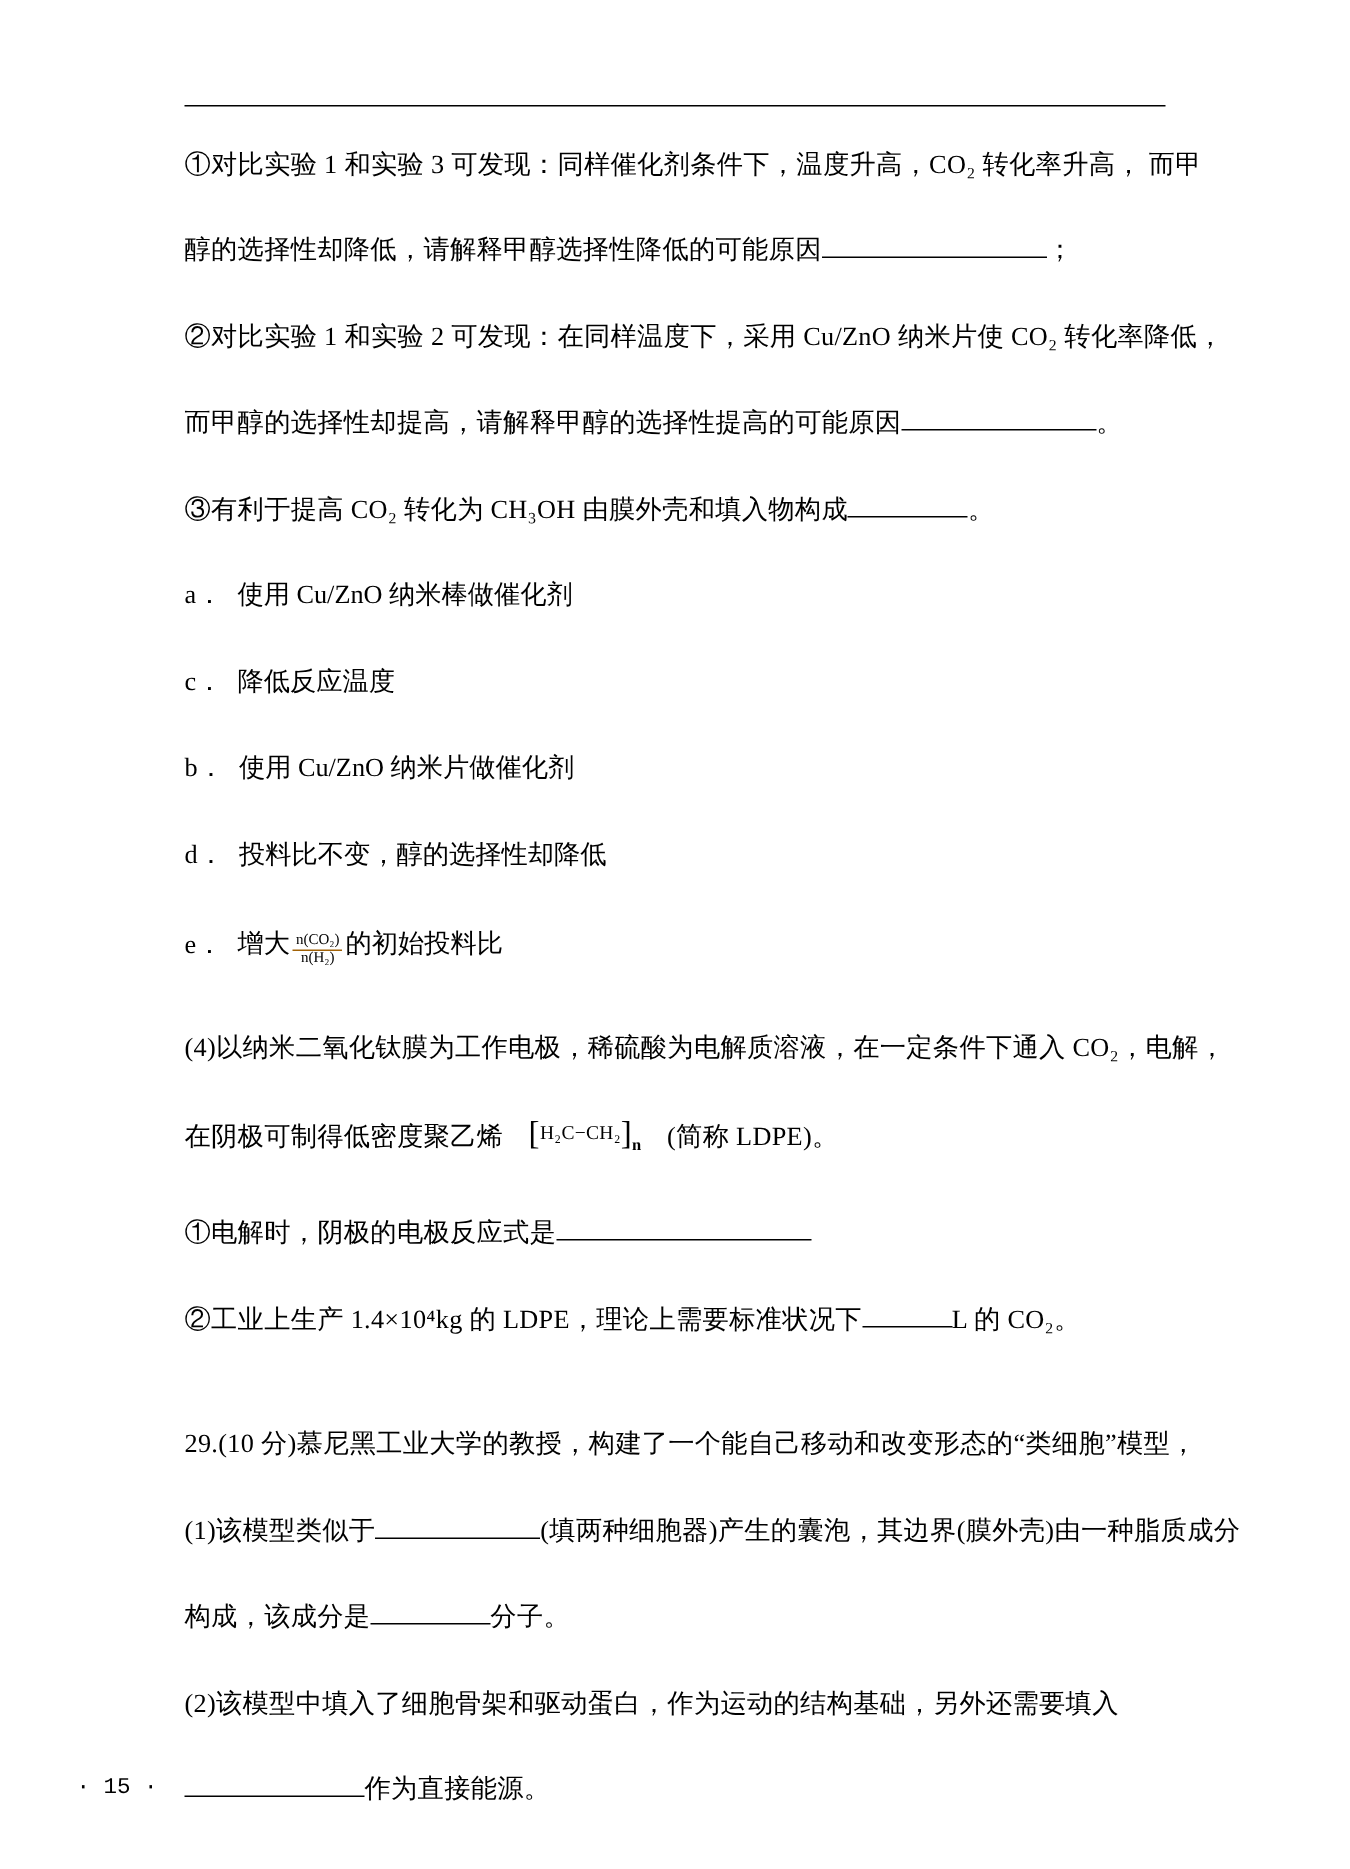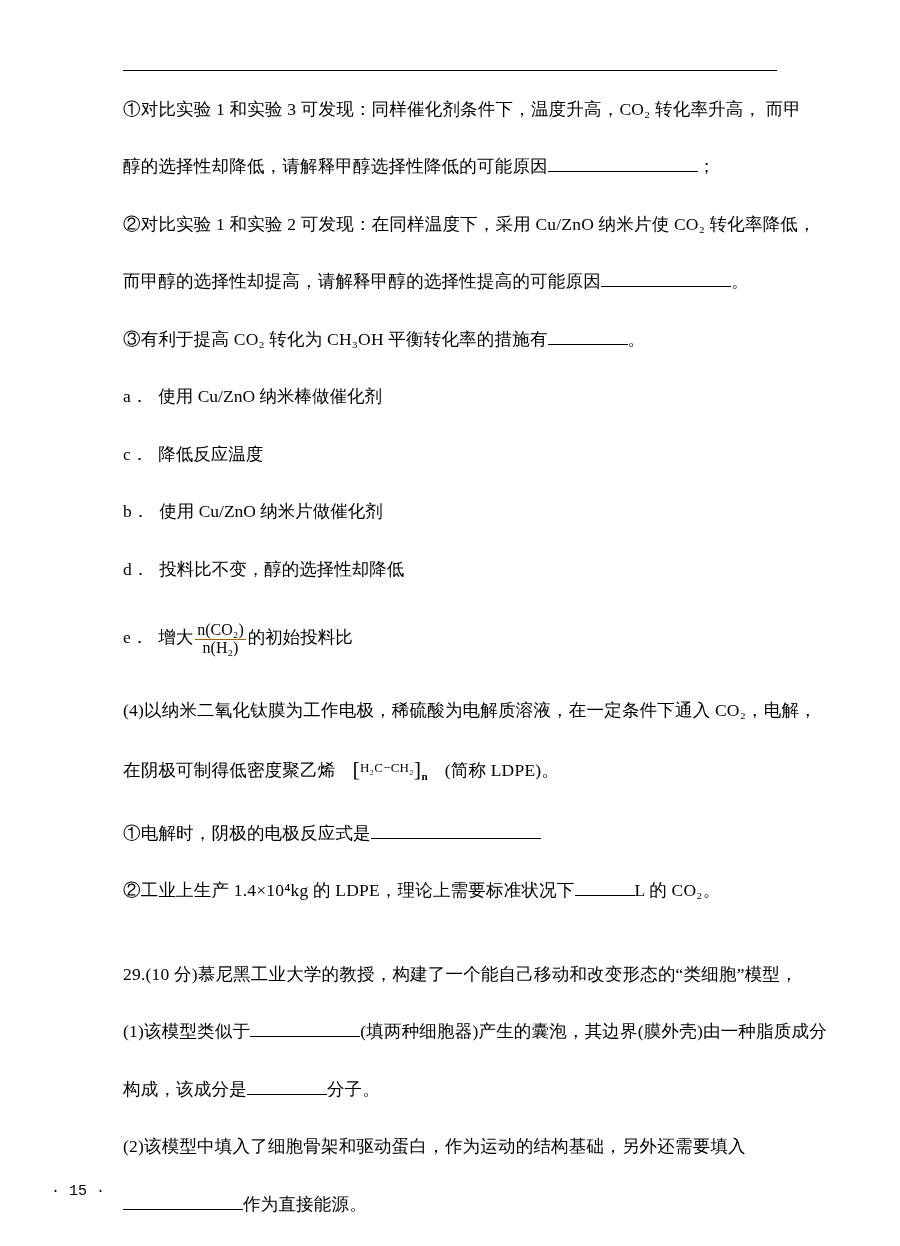--- a/index.html
+++ b/index.html
@@ -46,21 +46,21 @@
   .f-170 { width: 170px; }
   .opt {
     font-size: 17.5px;
     line-height: 40px;
   }
   .opt .lbl { margin-right: 10px; }
   .frac {
     display: inline-block;
     vertical-align: -0.6em;
     text-align: center;
-    font-size: 16px;
+    font-size: 10px;
     line-height: 1.05;
     margin: 16px 2px;
   }
   .frac .num { display: block; padding: 0 2px; }
   .frac .den { display: block; border-top: 1px solid #a16207; padding: 0 2px; }
   .poly {
     display: inline-block;
     vertical-align: middle;
     font-size: 13px;
     position: relative;
@@ -100,21 +100,21 @@
     <span>醇的选择性却降低，请解释甲醇选择性降低的可能原因</span><span class="fill f-150"></span><span>；</span>
   </p>
 
   <p class="ln">②对比实验 1 和实验 2 可发现：在同样温度下，采用 Cu/ZnO 纳米片使 CO₂ 转化率降低，</p>
 
   <p class="ln">
     <span>而甲醇的选择性却提高，请解释甲醇的选择性提高的可能原因</span><span class="fill f-130"></span><span>。</span>
   </p>
 
   <p class="ln">
-    <span>③有利于提高 CO₂ 转化为 CH₃OH 平衡转化率的措施有</span><span class="fill f-80"></span><span>。</span>
+    <span>③有利于提高 CO₂ 转化为 CH₃OH 由膜外壳和填入物构成</span><span class="fill f-80"></span><span>。</span>
   </p>
 
   <p class="opt">
     <span class="lbl">a．</span><span>使用 Cu/ZnO 纳米棒做催化剂</span>
   </p>
   <p class="opt">
     <span class="lbl">c．</span><span>降低反应温度</span>
   </p>
   <p class="opt">
     <span class="lbl">b．</span><span>使用 Cu/ZnO 纳米片做催化剂</span>

